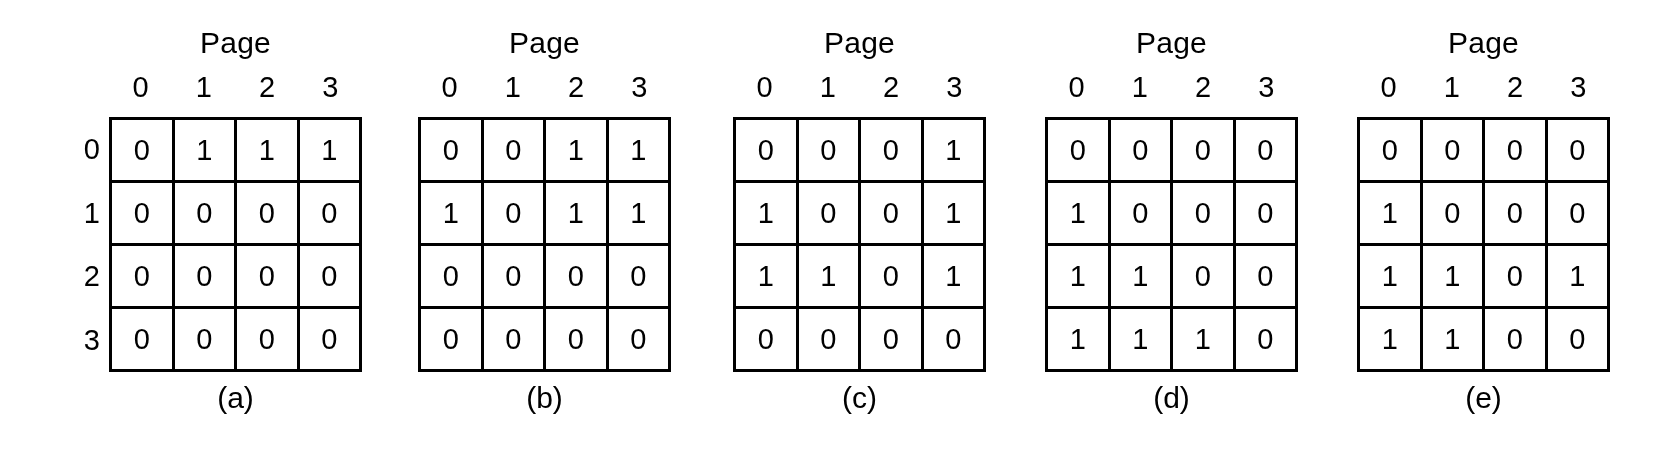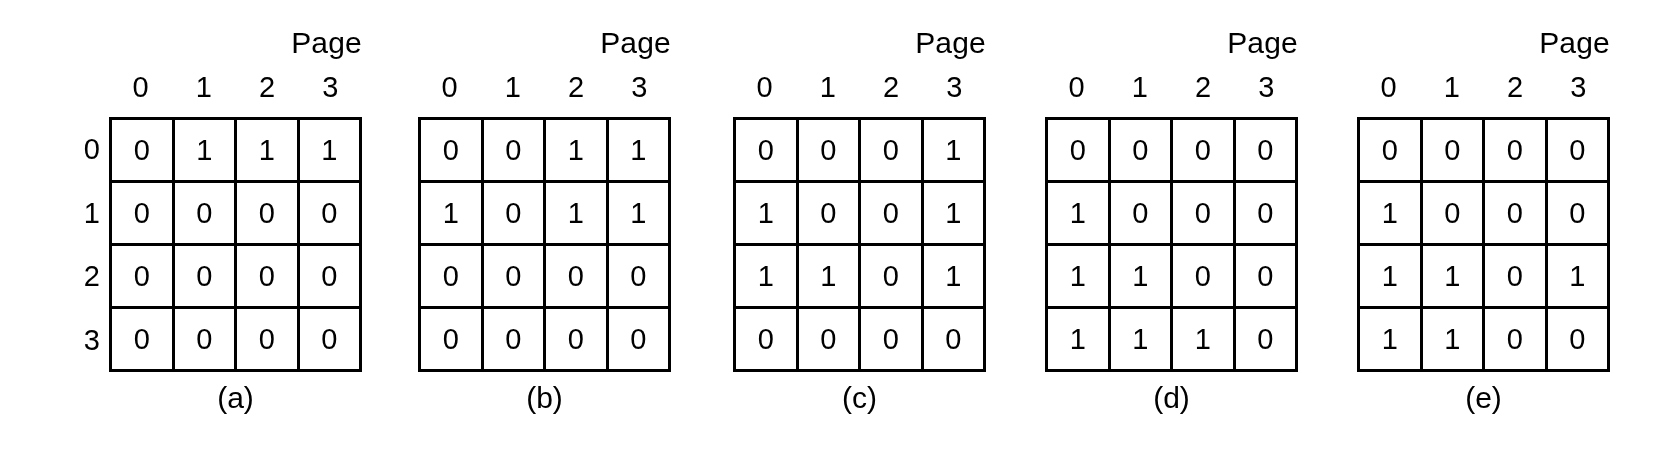--- a/index.html
+++ b/index.html
@@ -26,21 +26,21 @@
     top: 0;
     height: 468px;
   }
 
   
   .page-title {
     position: absolute;
     top: 28px;
     left: 0;
     width: 253px;
-    text-align: right;
+    text-align: center;
     font-size: 30px;
     line-height: 30px;
     letter-spacing: 0.2px;
     white-space: nowrap;
   }
 
   
   .col-headers {
     position: absolute;
     top: 72px;

